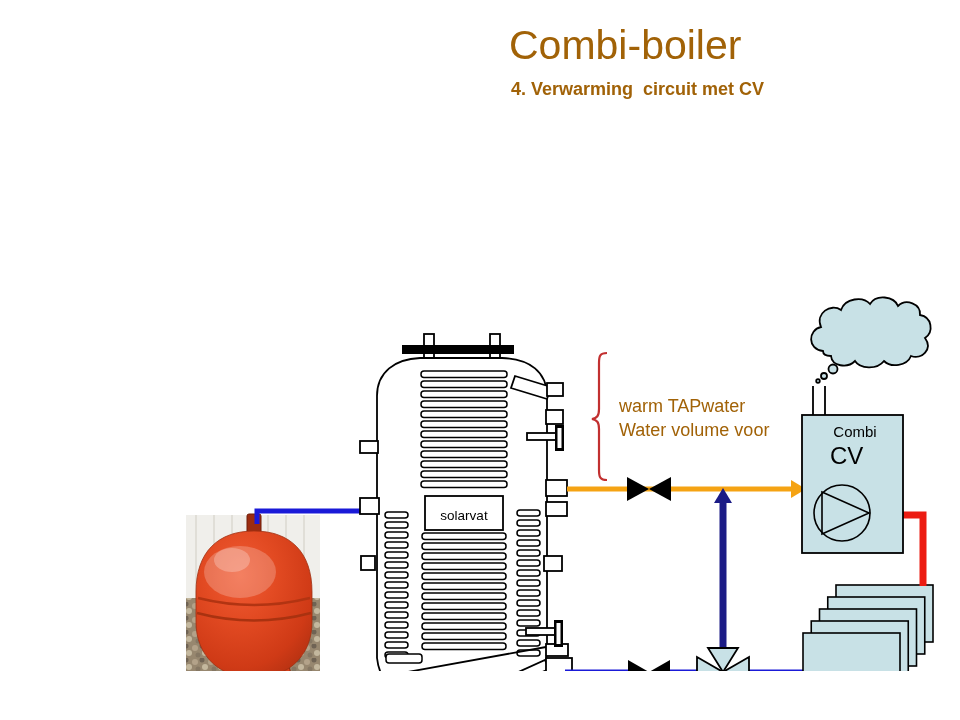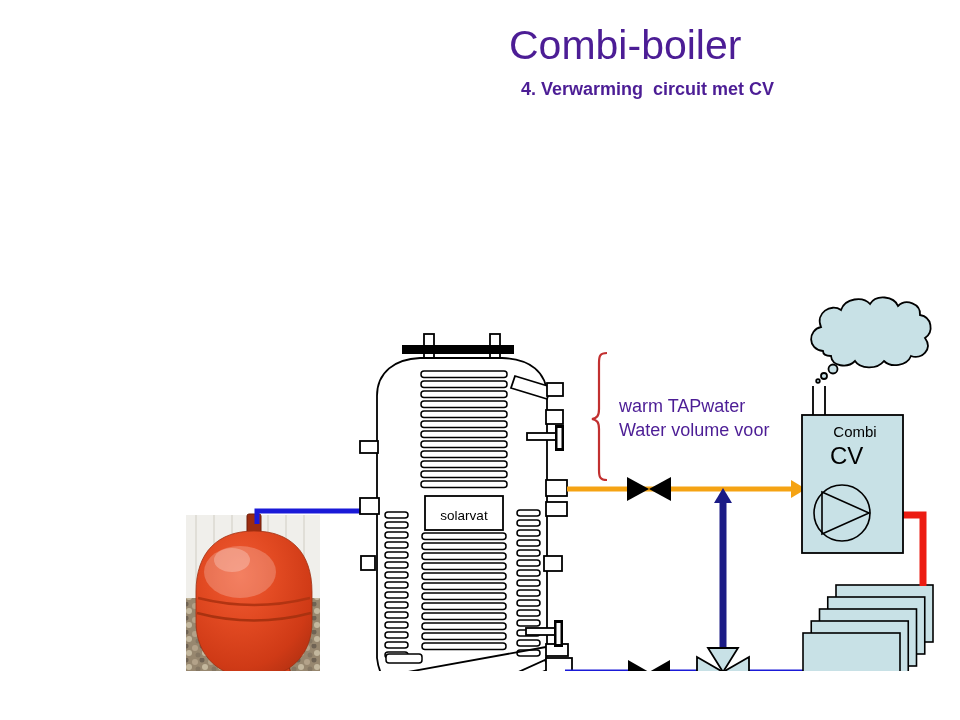--- a/index.html
+++ b/index.html
@@ -1,19 +1,19 @@
 <!DOCTYPE html>
 <html style="--pipe_orange: #F5A313; --pipe_red: #EC1C12; --pipe_blue: #1A1AD8; --pipe_navy: #1B1B86; --fill_lightblue: #C8E1E6; --bracket_red: #C23030; --vessel_red: #D8411E;"><head>
 <meta charset="utf-8">
 <style>
   html,body{margin:0;padding:0;background:#fff;}
   .slide{position:relative;width:960px;height:671px;background:#ffffff;overflow:hidden;
-         font-family:"Liberation Sans",sans-serif;color:#4c1d95;}
+         font-family:"Liberation Sans",sans-serif;color:#a16207;}
   .title{position:absolute;left:509px;top:22px;font-size:41px;font-weight:400;letter-spacing:0;}
-  .subtitle{position:absolute;left:511px;top:79px;font-size:18px;font-weight:bold;white-space:pre;margin-left:10px;}
+  .subtitle{position:absolute;left:511px;top:79px;font-size:18px;font-weight:bold;white-space:pre;}
   .annotation{position:absolute;left:619px;top:394px;font-size:18px;line-height:24px;font-weight:400;}
   svg{position:absolute;left:0;top:0;}
   svg text{font-family:"Liberation Sans",sans-serif;fill:#000;}
   .outline{fill:#fff;stroke:#000;stroke-width:1.8;}
   .thin{fill:none;stroke:#000;stroke-width:1.8;}
   .coil-bar{fill:#fff;stroke:#000;stroke-width:1.5;}
   .lightblue{fill:var(--fill_lightblue);stroke:#000;stroke-width:1.8;}
   .panel{fill:var(--fill_lightblue);stroke:#000;stroke-width:1.6;}
   .blackfill{fill:#000;stroke:none;}
   .pipe-orange{stroke:var(--pipe_orange);stroke-width:5;fill:none;}

